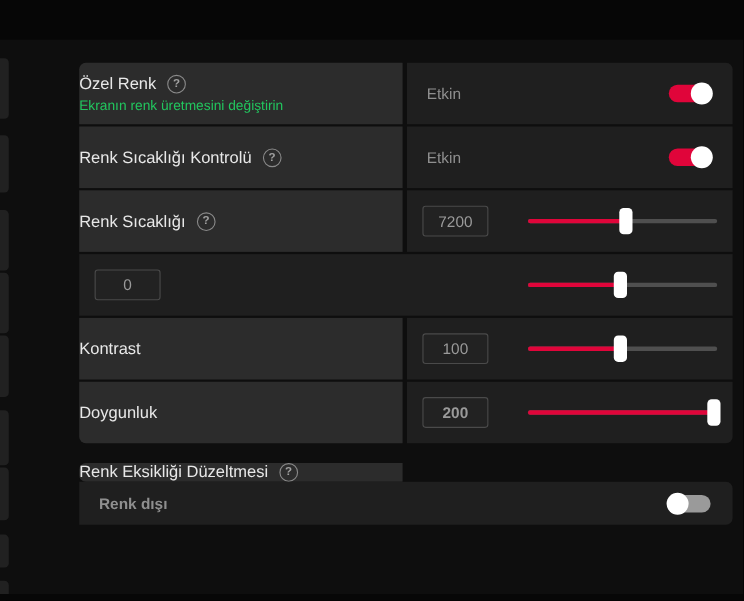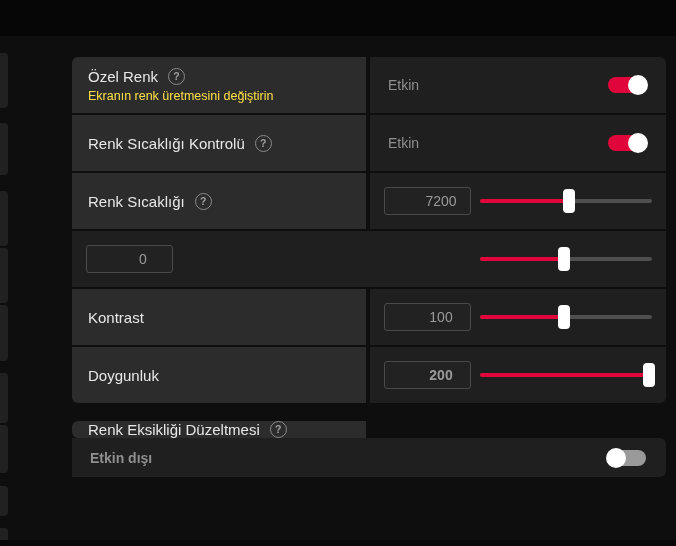--- a/index.html
+++ b/index.html
@@ -10,55 +10,55 @@
   }
   .top-bar{position:absolute;left:0;top:0;width:676px;height:36px;background:#060606;}
   .bottom-strip{position:absolute;left:0;top:540px;width:676px;height:6px;background:#070707;}
   .fragments{position:absolute;left:0;top:0;width:8px;height:546px;}
   .fragment{position:absolute;left:0;width:8px;background:#212121;border-radius:0 4px 4px 0;}
 
   .panel{position:absolute;left:72px;top:57px;width:594px;}
   .row{display:flex;height:56px;margin-bottom:2px;}
   .cell{box-sizing:border-box;display:flex;align-items:center;}
   .label-cell{
-    width:294px;background:#2c2c2c;padding-left:16px;margin-right:4px;
+    width:294px;background:#2c2c2c;padding-left:0;margin-right:4px;
     flex-direction:column;align-items:flex-start;justify-content:center;
   }
   .value-cell{flex:1;background:#1f1f1f;padding:0 16px 0 18px;}
   .row.first .label-cell{border-top-left-radius:6px;}
   .row.first .value-cell{border-top-right-radius:6px;}
   .row.last .label-cell{border-bottom-left-radius:6px;}
   .row.last .value-cell{border-bottom-right-radius:6px;font-weight:bold;}
   .group-bottom{margin-top:18px;}
   .group-bottom .row{margin-bottom:0;flex-direction:column;}
 
   .label-line{display:flex;align-items:center;}
   .label{color:#e8e8e8;font-size:15px;}
-  .sublabel{color:#fde047;font-size:12.5px;margin-top:4px;}
+  .sublabel{color:#22c55e;font-size:12.5px;margin-top:4px;}
   .help{
     display:inline-flex;align-items:center;justify-content:center;
     width:15px;height:15px;margin-left:10px;
     border:1.5px solid #8a8a8a;border-radius:50%;
     color:#a0a0a0;font-size:10.5px;font-weight:bold;line-height:1;
   }
 
   .value-text{color:#8f8f8f;font-size:14px;}
 
   .toggle{position:relative;width:38px;height:16px;border-radius:8px;margin-left:auto;margin-right:4px;}
   .toggle.on{background:var(--accent);}
   .toggle.off{background:var(--toggle-off);}
   .toggle .knob{position:absolute;top:-2px;width:20px;height:20px;border-radius:50%;background:#ffffff;}
   .toggle.on .knob{right:-2px;}
   .toggle.off .knob{left:-2px;}
 
   .num-box{
     width:58px;height:26px;margin-left:-4px;
     border:1px solid #4a4a4a;border-radius:3px;
     display:flex;align-items:center;justify-content:center;
-    color:#9a9a9a;font-size:14px;background:rgba(255,255,255,0.015);padding-left:27px;
+    color:#9a9a9a;font-size:14px;background:rgba(255,255,255,0.015);
   }
   .slider{position:relative;width:172px;height:24px;margin-left:auto;margin-right:-2px;}
   .slider .track{position:absolute;left:0;right:0;top:10px;height:4px;border-radius:2px;background:var(--track);}
   .slider .fill{height:4px;border-radius:2px;background:var(--accent);}
   .slider .thumb{
     position:absolute;top:0;width:12px;height:24px;border-radius:4px;background:#ffffff;
   }
 </style>
 </head>
 <body>
@@ -170,21 +170,21 @@
       </div>
     <div class="group-bottom" id="rows-bottom">
         <div class="row first last">
           <div class="cell label-cell">
             <div class="label-line">
               <span class="label">Renk Eksikliği Düzeltmesi</span>
               <span class="help">?</span>
             </div>
           </div>
           <div class="cell value-cell">
-            <span class="value-text">Etkin dışı</span>
+            <span class="value-text">Renk dışı</span>
             <div class="toggle off">
               <div class="knob"></div>
             </div>
           </div>
         </div>
       </div>
   </div>
   <div class="bottom-strip"></div>
 </div>
 

